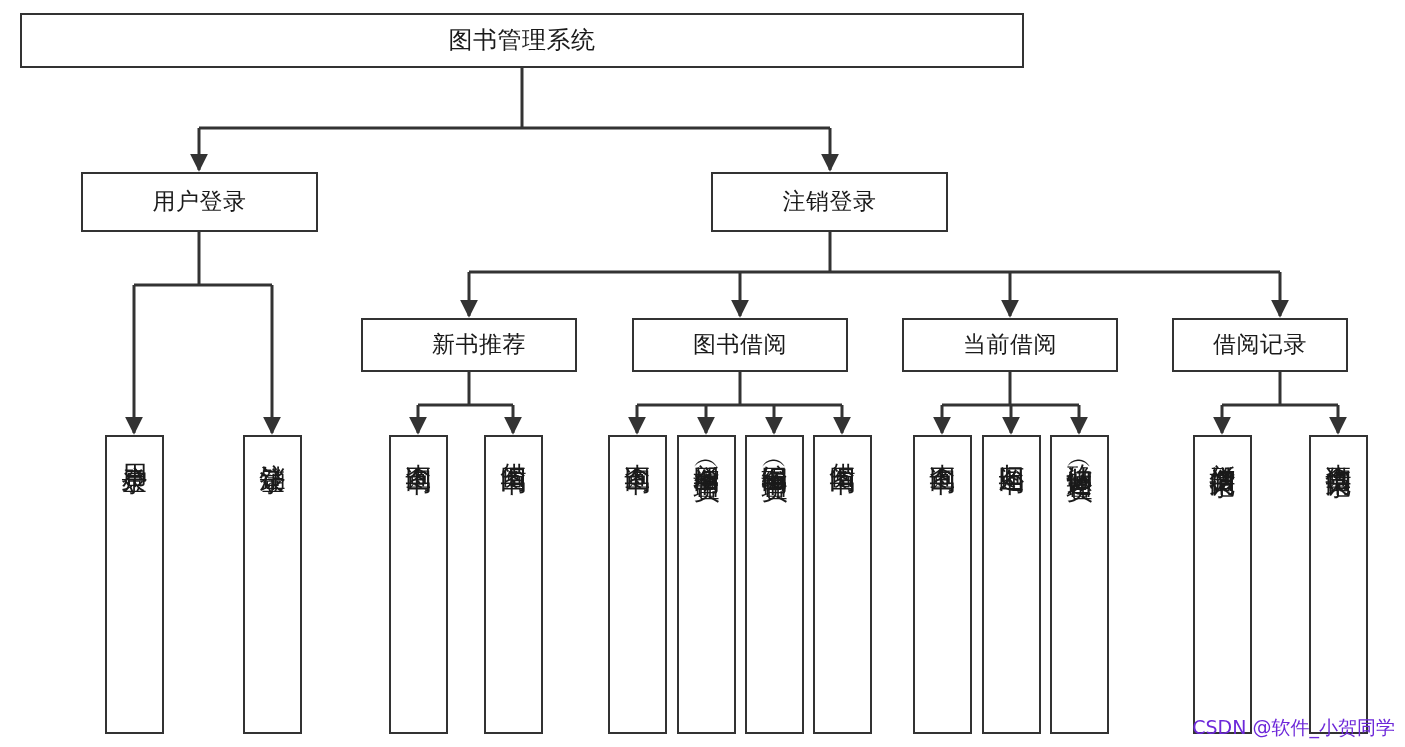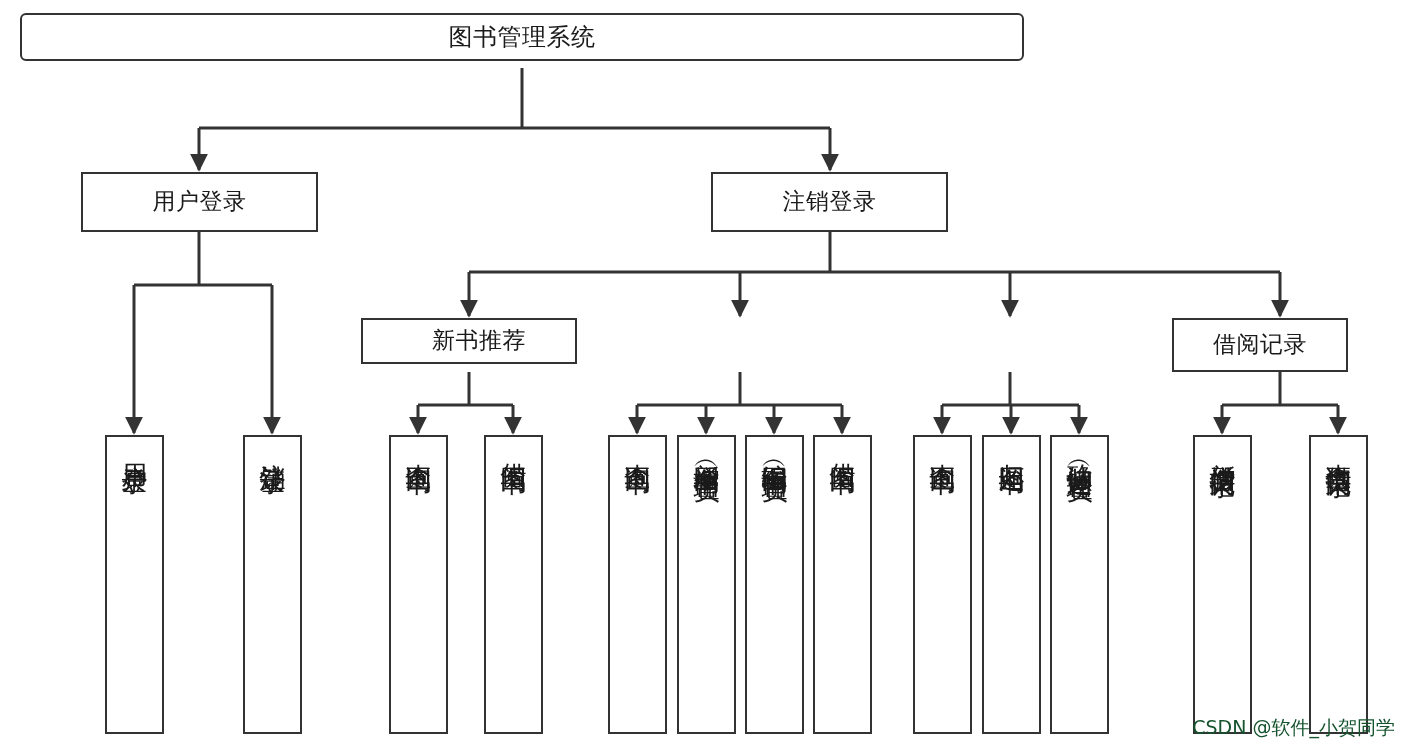--- a/index.html
+++ b/index.html
@@ -59,21 +59,21 @@
     font-size: 26px;
     line-height: 1.04;
     letter-spacing: 2px;
     white-space: nowrap;
   }
   .watermark {
     position: absolute;
     right: 10px;
     bottom: 6px;
     font-size: 19px;
-    color: #14532d;
+    color: #6d28d9;
     z-index: 5;
     white-space: nowrap;
     font-family: "DejaVu Sans", "Liberation Sans", sans-serif;
     margin-top: 6px;
   }
 </style>
 </head>
 <body>
 
 <div id="diagram">
@@ -122,33 +122,39 @@
       <path d="M 1011 405 L 1011 433" marker-end="url(#arrow)"></path>
       <path d="M 1079 405 L 1079 433" marker-end="url(#arrow)"></path>
 
       <path d="M 1280 372 L 1280 405"></path>
       <path d="M 1222 405 L 1338 405"></path>
       <path d="M 1222 405 L 1222 433" marker-end="url(#arrow)"></path>
       <path d="M 1338 405 L 1338 433" marker-end="url(#arrow)"></path>
     </g>
   </svg>
 
-  <div class="node horizontal root" style="left:20px; top:13px; width:1004px; height:48px;border-radius:6px;">
+  <div class="node horizontal root" style="left:20px; top:13px; width:1004px; height:55px;">
     <span class="label">图书管理系统</span>
   </div>
 
   <div class="node horizontal" style="left:81px; top:172px; width:237px; height:60px;">
     <span class="label">用户登录</span>
   </div>
   <div class="node horizontal" style="left:711px; top:172px; width:237px; height:60px;">
     <span class="label">注销登录</span>
   </div>
 
-  <div class="node horizontal" style="left:361px; top:318px; width:216px; height:46px;padding-left:20px;">
+  <div class="node horizontal" style="left:361px; top:318px; width:216px; height:54px;padding-left:20px;">
     <span class="label">新书推荐</span>
+  </div>
+  <div class="node horizontal" style="left:632px; top:318px; width:216px; height:54px;">
+    <span class="label">图书借阅</span>
+  </div>
+  <div class="node horizontal" style="left:902px; top:318px; width:216px; height:54px;">
+    <span class="label">当前借阅</span>
   </div>
   <div class="node horizontal" style="left:1172px; top:318px; width:176px; height:54px;">
     <span class="label">借阅记录</span>
   </div>
 
   <div class="node vertical" style="left:105px; top:435px; width:59px; height:299px;">
     <span class="label">用户登录</span>
   </div>
   <div class="node vertical" style="left:243px; top:435px; width:59px; height:299px;">
     <span class="label">注销登录</span>

